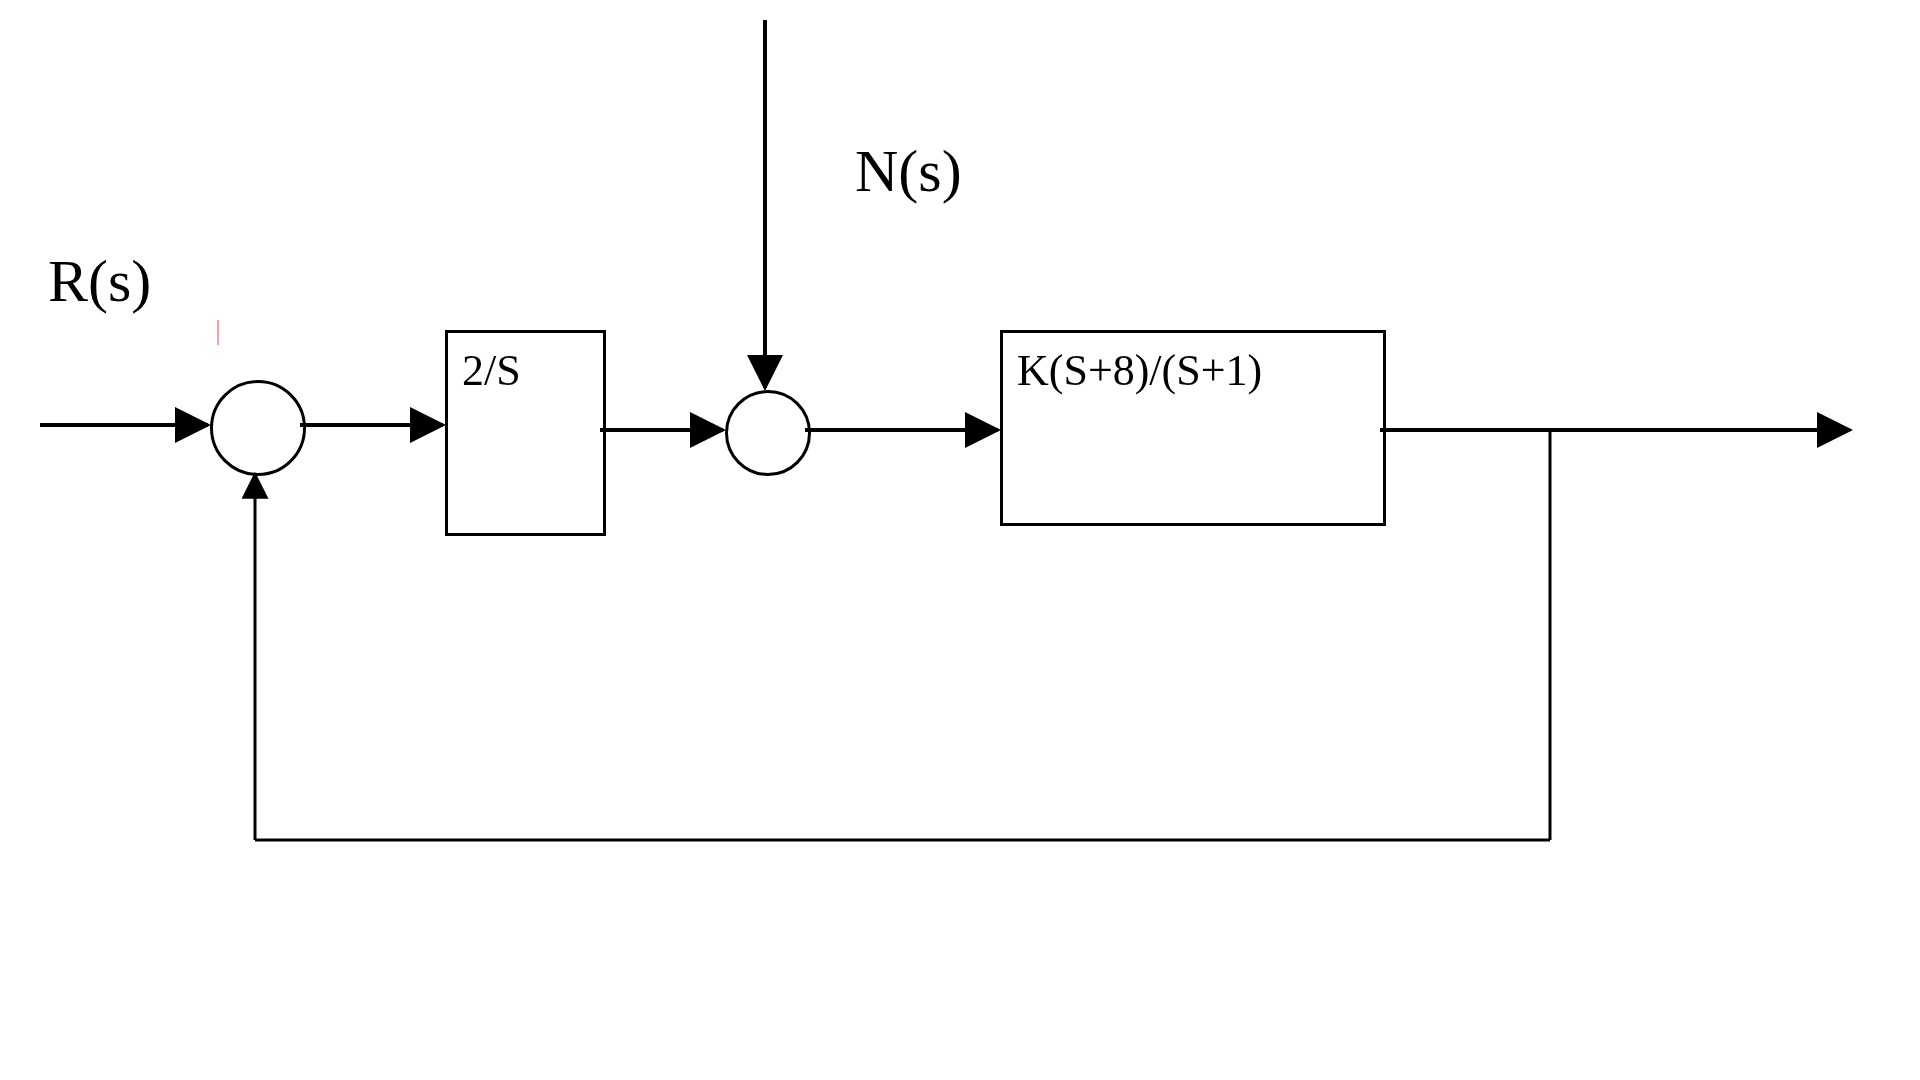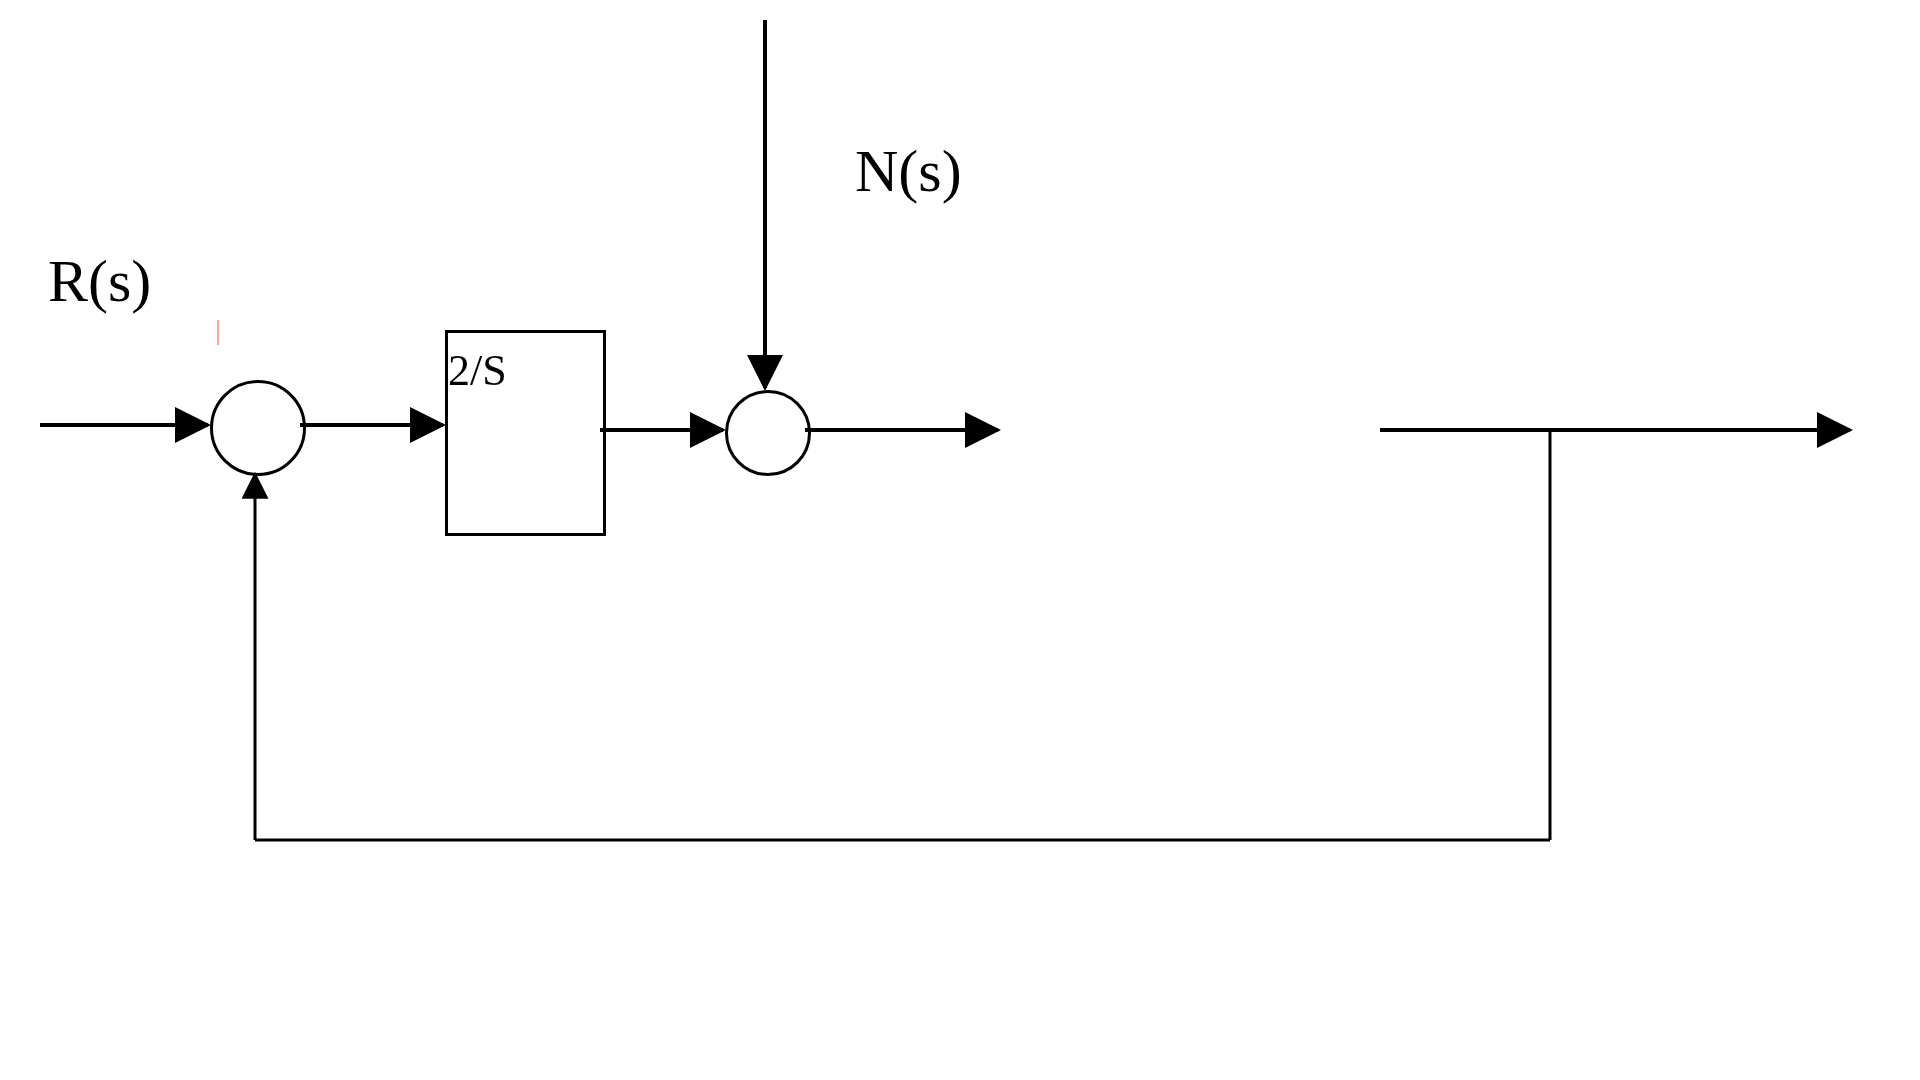--- a/index.html
+++ b/index.html
@@ -26,20 +26,21 @@
   .box {
     position: absolute;
     background: #ffffff;
     border: 3px solid #000;
     display: flex;
     align-items: flex-start;
     justify-content: flex-start;
   }
   .box .inner {
     padding-top: 12px;
+    padding-left: 14px;
     font-size: 44px;
     font-family: "Times New Roman", Times, serif;
   }
   .sum {
     position: absolute;
     border: 3px solid #000;
     border-radius: 50%;
     background: #fff;
   }
   svg.wires {
@@ -61,20 +62,23 @@
   <div class="lbl" style="left:855px; top:100px;">N(s)</div>
 
   <div class="sum" style="left:210px; top:380px; width:90px; height:90px;"></div>
 
   <div class="sum" style="left:725px; top:390px; width:80px; height:80px;"></div>
 
   <div class="box" style="left:445px; top:330px; width:155px; height:200px;">
     <div class="inner">2/S</div>
   </div>
 
+  <div class="box" style="left:1000px; top:330px; width:380px; height:190px;">
+    <div class="inner">K(S+8)/(S+1)</div>
+  </div>
 
   <svg class="wires" viewBox="0 0 1920 1080">
     <defs>
       <marker id="arrow" viewBox="0 0 12 12" refX="11" refY="6" markerWidth="9" markerHeight="9" orient="auto-start-reverse">
         <path d="M 0 0 L 12 6 L 0 12 z" fill="#000"></path>
       </marker>
     </defs>
 
     <line x1="40" y1="425" x2="208" y2="425" stroke="#000" stroke-width="4" marker-end="url(#arrow)"></line>
 

